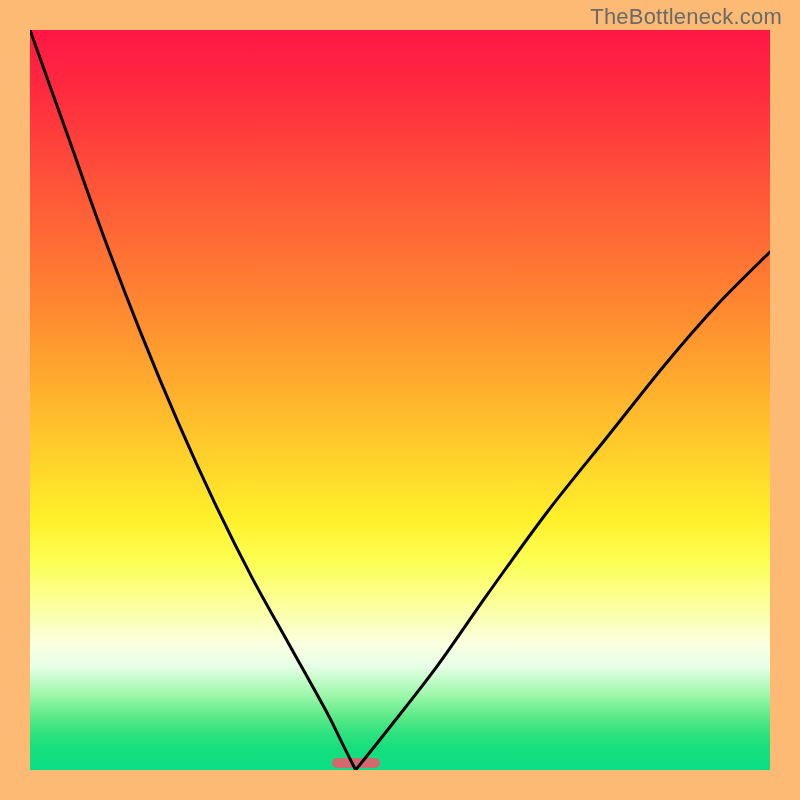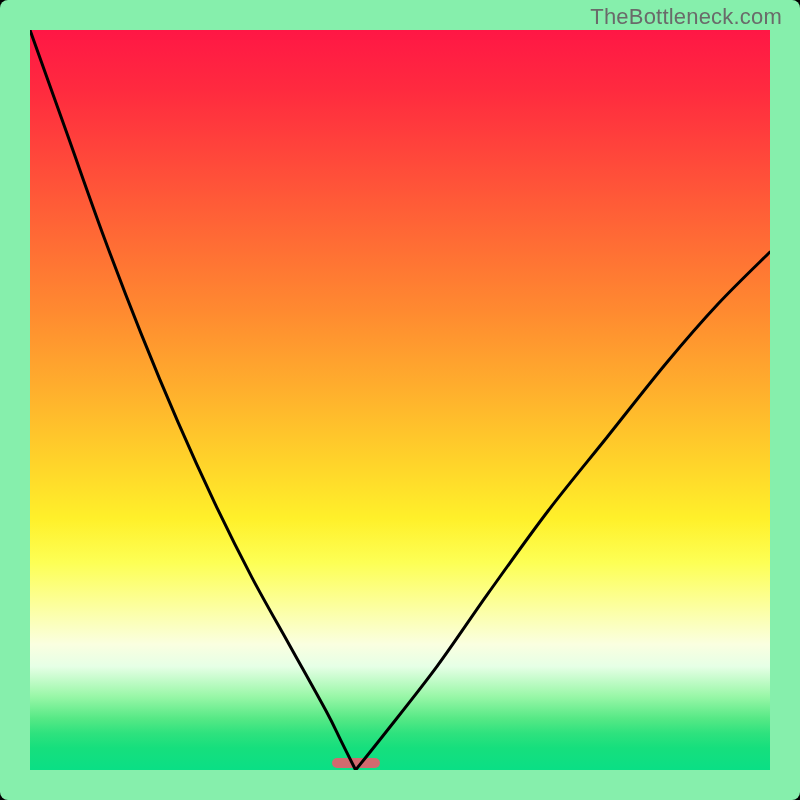--- a/index.html
+++ b/index.html
@@ -7,22 +7,21 @@
     padding: 0;
     width: 800px;
     height: 800px;
     overflow: hidden;
     background: #000;
     font-family: Arial, Helvetica, sans-serif;
   }
   .frame {
     position: absolute;
     inset: 0;
-    background: #86efac;
-    border-radius: 8px;
+    background: #fdba74;
   }
   .plot {
     position: absolute;
     left: 30px;
     top: 30px;
     width: 740px;
     height: 740px;
     overflow: hidden;
   }
   .gradient {

